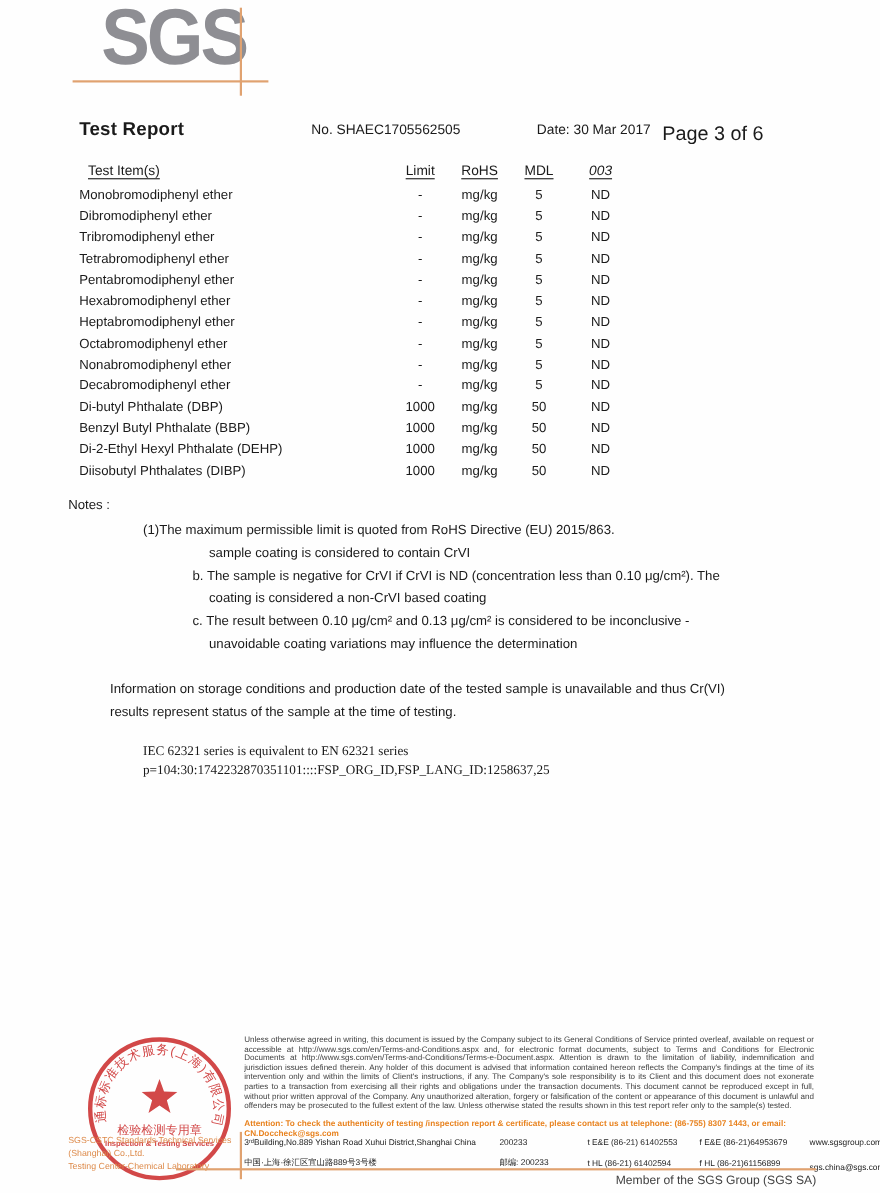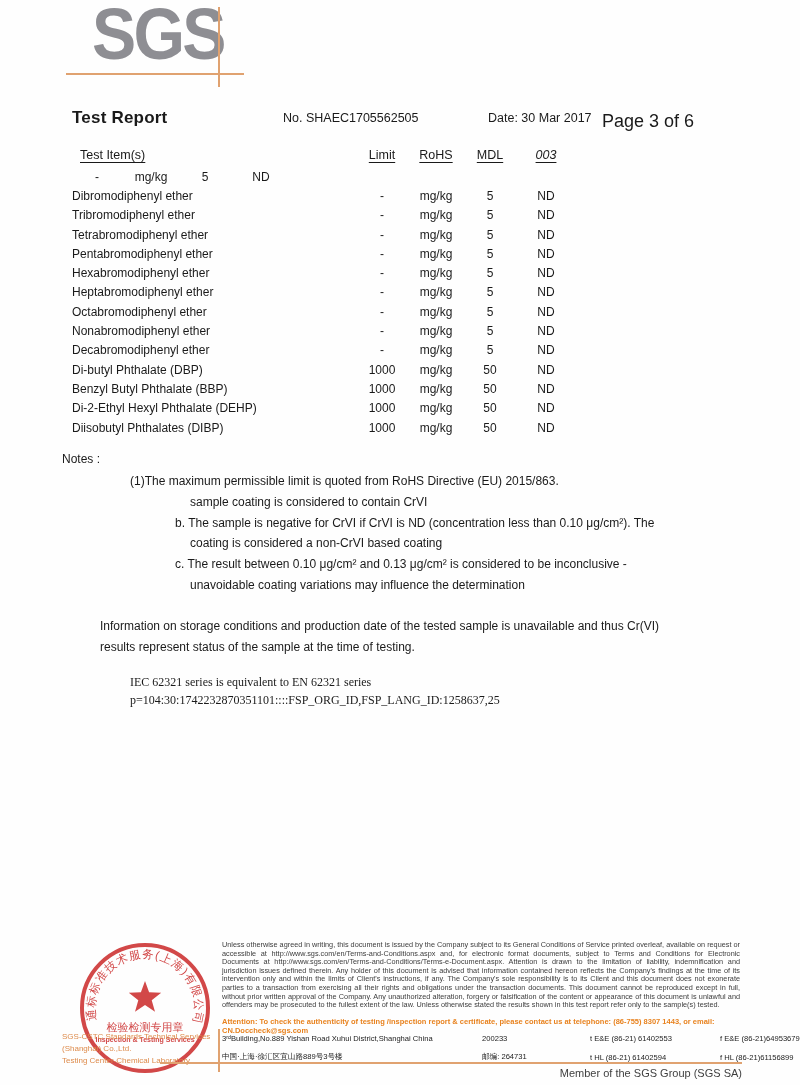--- a/index.html
+++ b/index.html
@@ -48,21 +48,21 @@
 
   
   .stamp { position:absolute; left:75px; top:938px; width:140px; height:140px; opacity:.88; }
   .company-lines { position:absolute; left:62px; top:1031px; width:160px;
                    font-size:8px; line-height:12px; color:#dd8a4a; }
   .legal { position:absolute; left:222px; top:941px; width:518px; font-size:7.3px;
            line-height:8.6px; color:#3c3c3c; text-align:justify; }
   .attention { position:absolute; left:222px; top:1018px; width:518px; font-size:7.5px;
                line-height:8.8px; color:#e8821e; font-weight:bold; }
   .addr { position:absolute; left:222px; width:518px; display:flex; align-items:center;
-          font-size:7.6px; color:#222;gap:28px; }
+          font-size:7.6px; color:#222; }
   .addr-1 { top:1034px; }
   .addr-2 { top:1048px; }
   .a-street { flex:0 0 232px; }
   .a-post   { flex:0 0 80px; }
   .a-t      { flex:0 0 102px; }
   .a-f      { flex:0 0 100px; }
   .a-last   { flex:1; text-align:right; }
   .foot-vline { position:absolute; left:218px; top:1029px; width:2px; height:43px; background:#e0a270; }
   .foot-hline { position:absolute; left:160px; top:1062px; width:582px; height:2px; background:#e0a270; }
   .member { position:absolute; right:58px; top:1067px; font-size:11px; color:#3f3f3f; }
@@ -86,20 +86,21 @@
   <div class="table">
     <div class="thead">
       <div class="cell-item"><span class="th">Test Item(s)</span></div>
       <div class="cell-limit"><span class="th">Limit</span></div>
       <div class="cell-unit"><span class="th">RoHS</span></div>
       <div class="cell-mdl"><span class="th">MDL</span></div>
       <div class="cell-result"><span class="th th-italic">003</span></div>
     </div>
     <div id="tbody">
         <div class="trow">
+          <div class="cell-item">Monobromodiphenyl ether</div>
           <div class="cell-limit">-</div>
           <div class="cell-unit">mg/kg</div>
           <div class="cell-mdl">5</div>
           <div class="cell-result">ND</div>
         </div>
         <div class="trow">
           <div class="cell-item">Dibromodiphenyl ether</div>
           <div class="cell-limit">-</div>
           <div class="cell-unit">mg/kg</div>
           <div class="cell-mdl">5</div>
@@ -235,21 +236,21 @@
 
   <div class="addr addr-1">
     <span class="a-street">3ʳᵈBuilding,No.889 Yishan Road Xuhui District,Shanghai China</span>
     <span class="a-post">200233</span>
     <span class="a-t">t E&amp;E (86-21) 61402553</span>
     <span class="a-f">f E&amp;E (86-21)64953679</span>
     <span class="a-last">www.sgsgroup.com.cn</span>
   </div>
   <div class="addr addr-2">
     <span class="a-street">中国·上海·徐汇区宜山路889号3号楼</span>
-    <span class="a-post">邮编: 264731</span>
+    <span class="a-post">邮编: 200233</span>
     <span class="a-t">t HL (86-21) 61402594</span>
     <span class="a-f">f HL (86-21)61156899</span>
     <span class="a-last">e sgs.china@sgs.com</span>
   </div>
 
   <div class="foot-vline"></div>
   <div class="foot-hline"></div>
   <div class="member">Member of the SGS Group (SGS SA)</div>
 
 </div>

